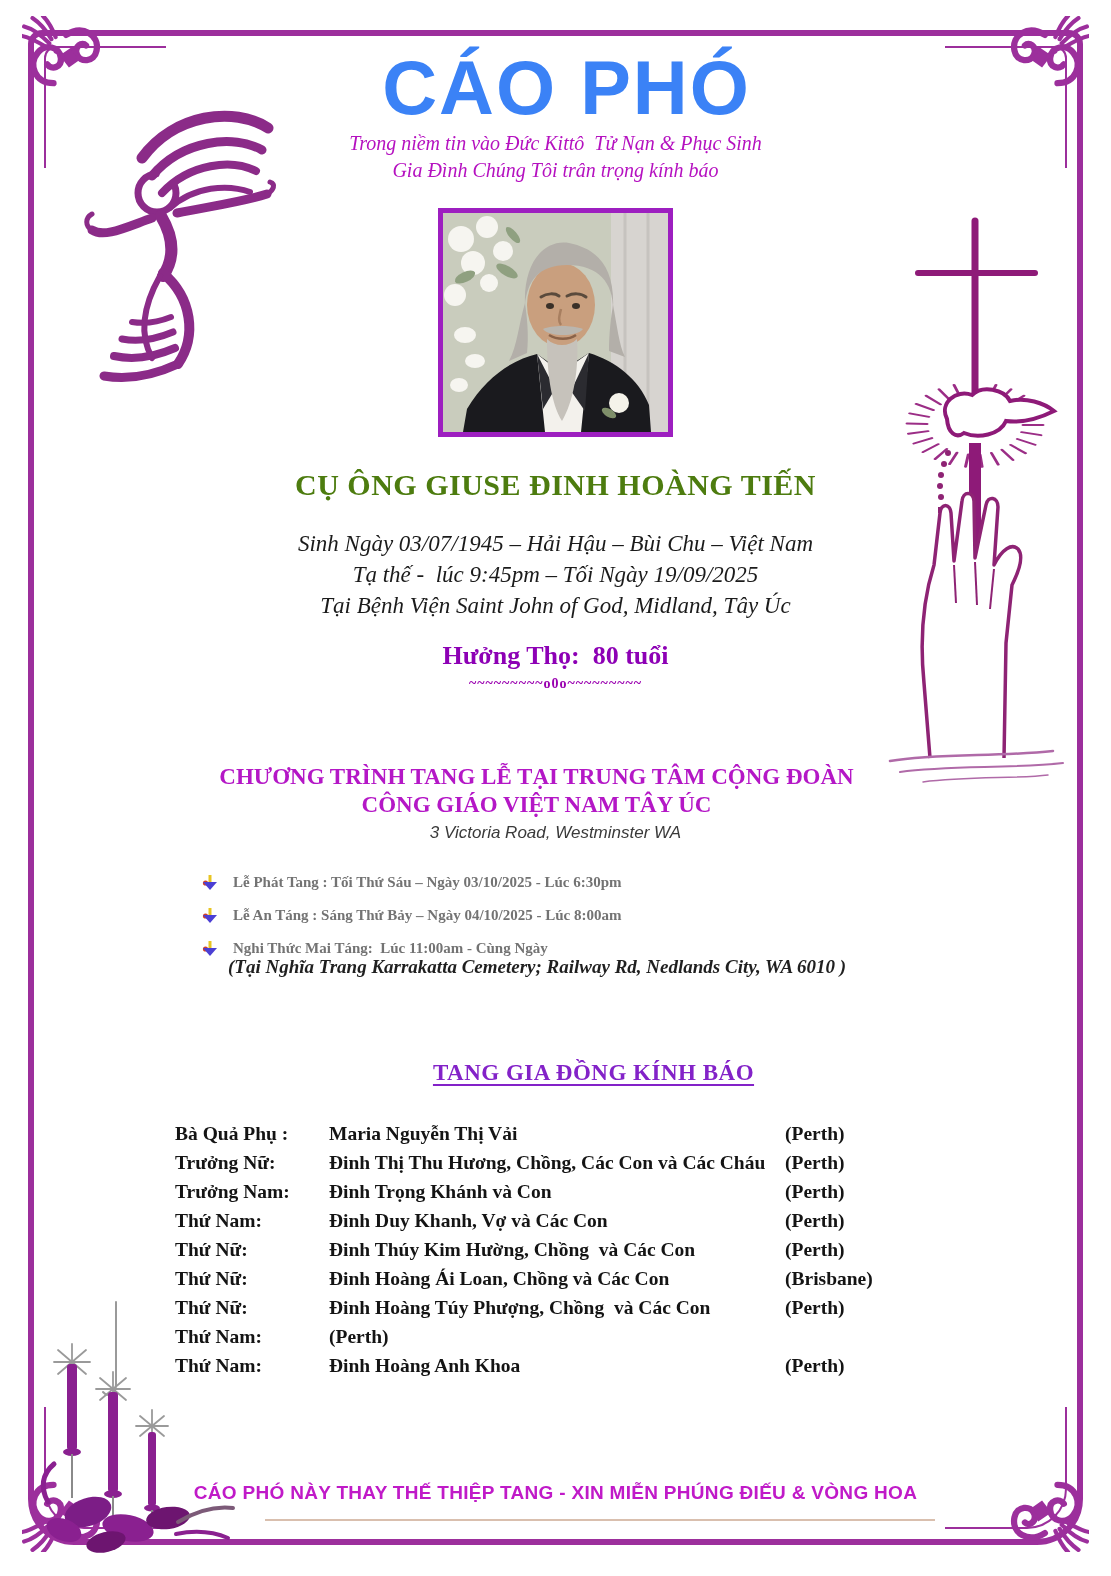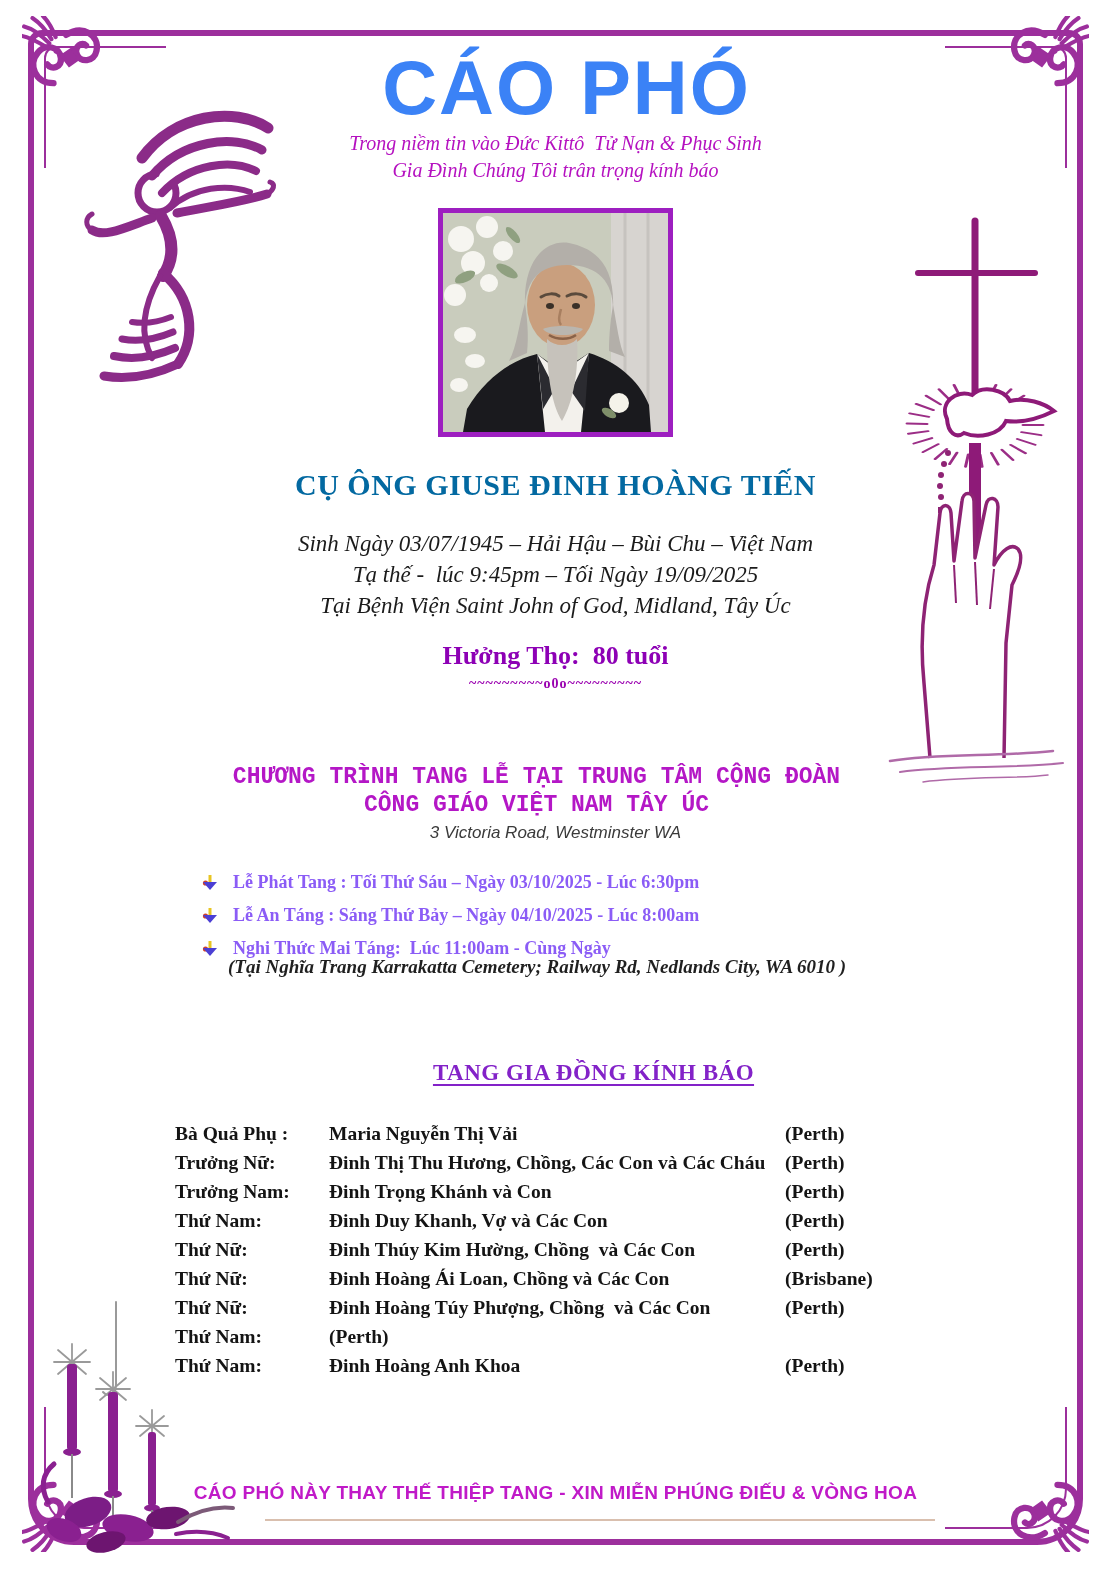--- a/index.html
+++ b/index.html
@@ -23,35 +23,35 @@
 
   
   .title{position:absolute;left:11px;top:44px;width:1111px;text-align:center;
          font-family:"Liberation Sans",sans-serif;font-weight:bold;font-size:76px;
          letter-spacing:2px;color:#3b82f6;}
   .subtitle{position:absolute;left:0;top:130px;width:1111px;text-align:center;
             font-style:italic;font-weight:normal;font-size:20px;line-height:27px;color:#b511c0;}
   .photo{position:absolute;left:438px;top:208px;width:235px;height:229px;
          border:5px solid #9d1fc0;box-sizing:border-box;background:#c8cabc;}
   .name{position:absolute;left:0;top:468px;width:1111px;text-align:center;
-        font-weight:bold;font-size:30px;color:#0369a1;letter-spacing:.5px;}
+        font-weight:bold;font-size:30px;color:#4d7c0f;letter-spacing:.5px;}
   .lifelines{position:absolute;left:0;top:528px;width:1111px;text-align:center;
              font-style:italic;font-weight:500;font-size:23px;line-height:31px;color:#1b1b1b;}
   .ageline{position:absolute;left:0;top:641px;width:1111px;text-align:center;
            font-weight:bold;font-size:26px;color:#8d00b5;}
   .tildes{position:absolute;left:0;top:676px;width:1111px;text-align:center;
           font-weight:bold;font-size:14px;letter-spacing:1px;color:#9a00b0;}
   .prog-head{position:absolute;left:0;top:763px;width:1073px;text-align:center;
-             font-family:Liberation Mono, monospace;font-weight:bold;font-size:23px;
+             font-family:Liberation Serif, serif;font-weight:bold;font-size:23px;
              line-height:28px;color:#b417c6;}
   .prog-addr{position:absolute;left:0;top:823px;width:1111px;text-align:center;
              font-family:"Liberation Sans",sans-serif;font-style:italic;font-weight:500;
              font-size:17px;color:#3a3a3a;}
   .events{position:absolute;left:202px;top:866px;width:720px;}
-  .event{display:flex;align-items:center;height:33px;font-size:18px;font-weight:600;color:#8b5cf6;font-family:Liberation Serif, serif;}
+  .event{display:flex;align-items:center;height:33px;font-size:15px;font-weight:600;color:#737373;font-family:Liberation Serif, serif;}
   .event .bullet{width:16px;height:18px;margin-right:15px;flex:none;}
   .cemetery{position:absolute;left:228px;top:956px;width:720px;
             font-style:italic;font-weight:600;font-size:19px;color:#1f1f1f;}
   .family-head{position:absolute;left:0;top:1060px;width:1111px;text-align:center;
                font-weight:bold;font-size:23px;letter-spacing:.5px;color:#8322c8;
                text-decoration:underline;text-underline-offset:4px;margin-left:38px;}
   .family-table{position:absolute;left:175px;top:1119px;width:718px;
                 font-weight:bold;font-size:19.5px;color:#141414;}
   .family-row{display:flex;line-height:29px;gap:19px;}
   .family-row .rel{width:135px;flex:none;}

